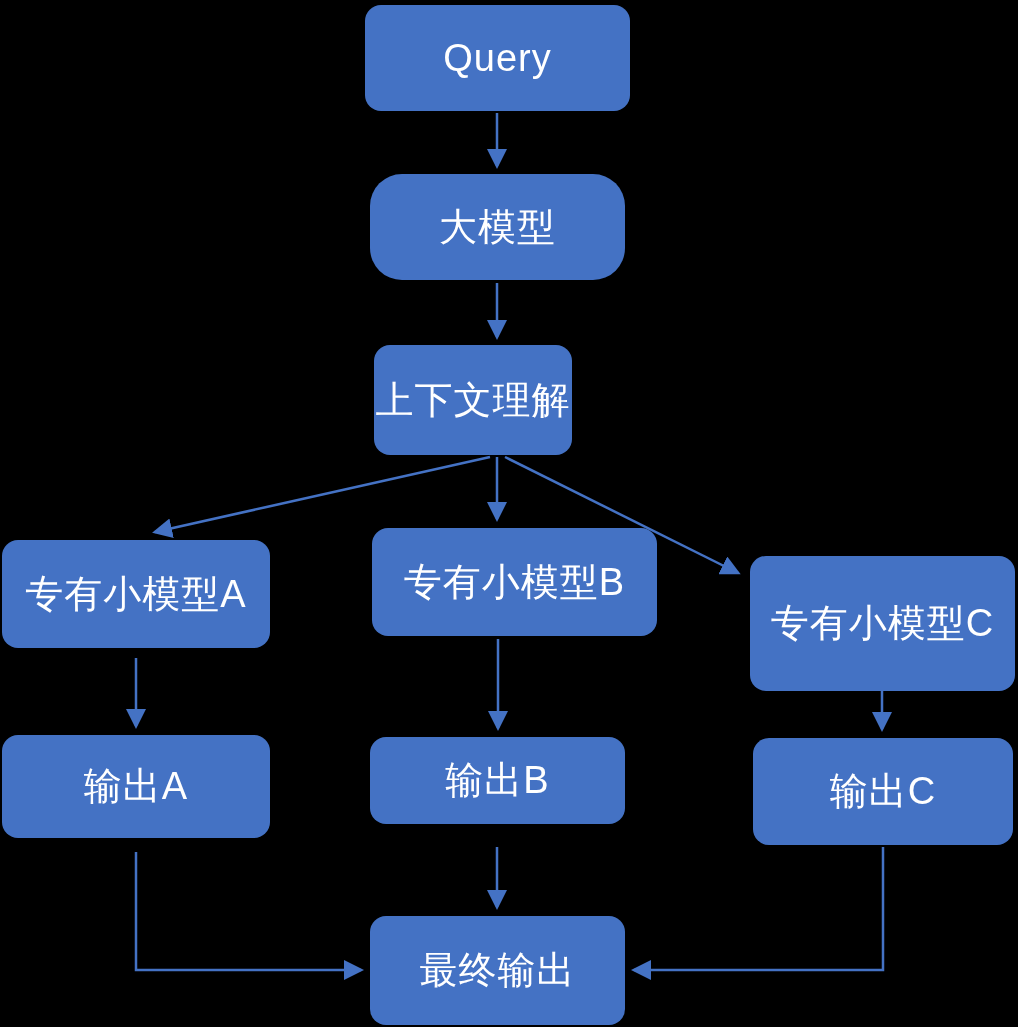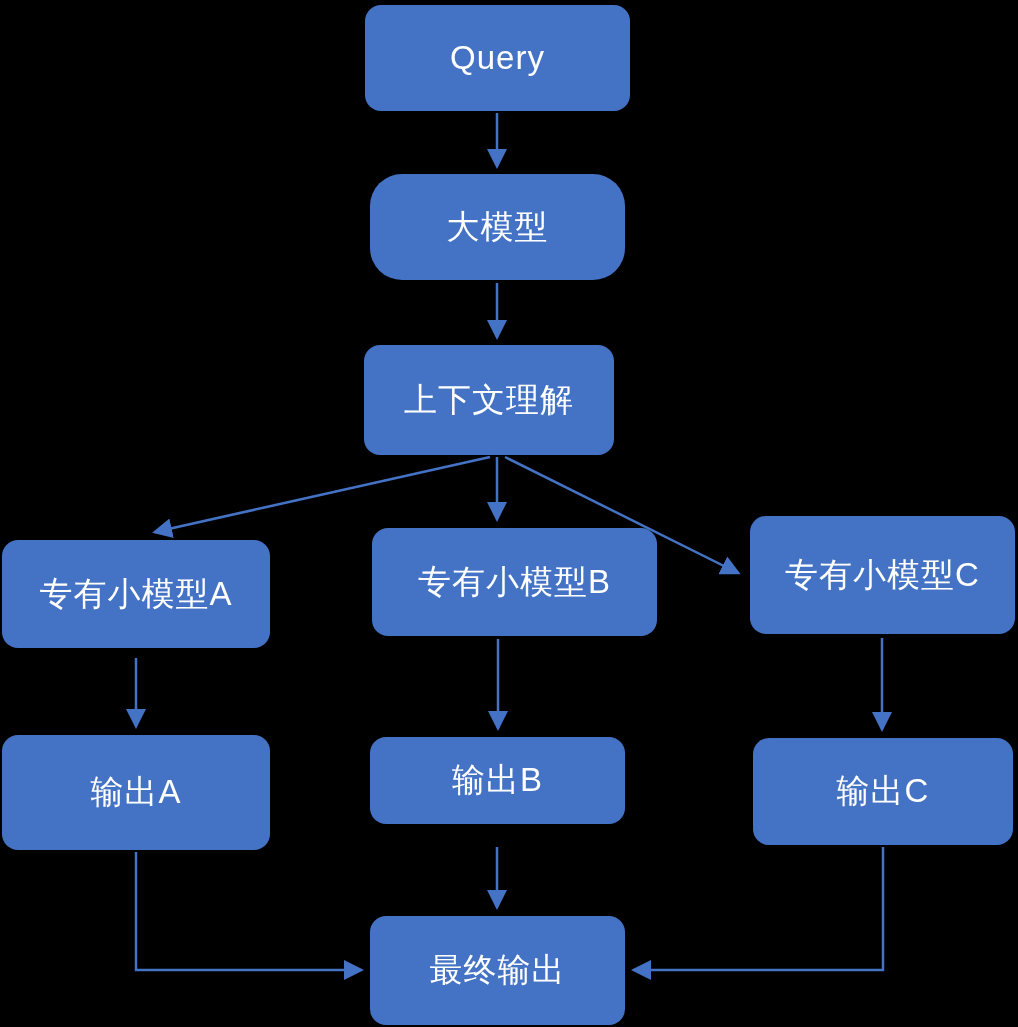--- a/index.html
+++ b/index.html
@@ -27,21 +27,21 @@
     stroke-width: 2.5;
   }
   .node {
     position: absolute;
     background: #4472C4;
     color: #FFFFFF;
     border-radius: 16px;
     display: flex;
     align-items: center;
     justify-content: center;
-    font-size: 33px;
+    font-size: 38px;
     letter-spacing: 1px;
     box-sizing: border-box;
     text-align: center;
   }
 </style>
 </head>
 <body>
 
 <div id="canvas">
 
@@ -69,37 +69,37 @@
   </svg>
 
   <div class="node" style="left:365px; top:5px; width:265px; height:106px;">
     <span>Query</span>
   </div>
 
   <div class="node" style="left:370px; top:174px; width:255px; height:106px;border-radius:32px;">
     <span>大模型</span>
   </div>
 
-  <div class="node" style="left:364px; top:345px; width:250px; height:110px;">
+  <div class="node" style="left:374px; top:345px; width:198px; height:110px;">
     <span>上下文理解</span>
   </div>
 
   <div class="node" style="left:2px; top:540px; width:268px; height:108px;">
     <span>专有小模型A</span>
   </div>
 
   <div class="node" style="left:372px; top:528px; width:285px; height:108px;">
     <span>专有小模型B</span>
   </div>
 
-  <div class="node" style="left:750px; top:516px; width:265px; height:118px;">
+  <div class="node" style="left:750px; top:556px; width:265px; height:135px;">
     <span>专有小模型C</span>
   </div>
 
-  <div class="node" style="left:2px; top:735px; width:268px; height:115px;">
+  <div class="node" style="left:2px; top:735px; width:268px; height:103px;">
     <span>输出A</span>
   </div>
 
   <div class="node" style="left:370px; top:737px; width:255px; height:87px;">
     <span>输出B</span>
   </div>
 
   <div class="node" style="left:753px; top:738px; width:260px; height:107px;justify-content:center;">
     <span>输出C</span>
   </div>

